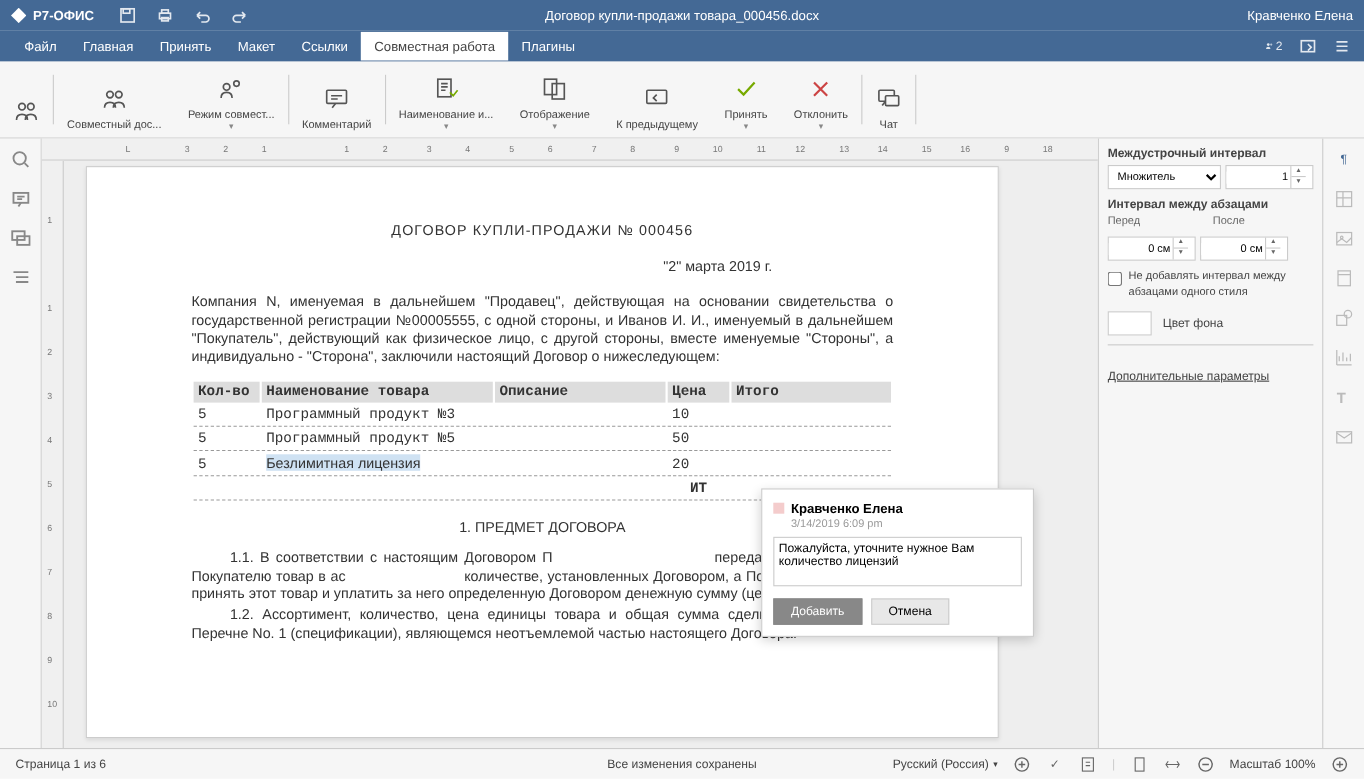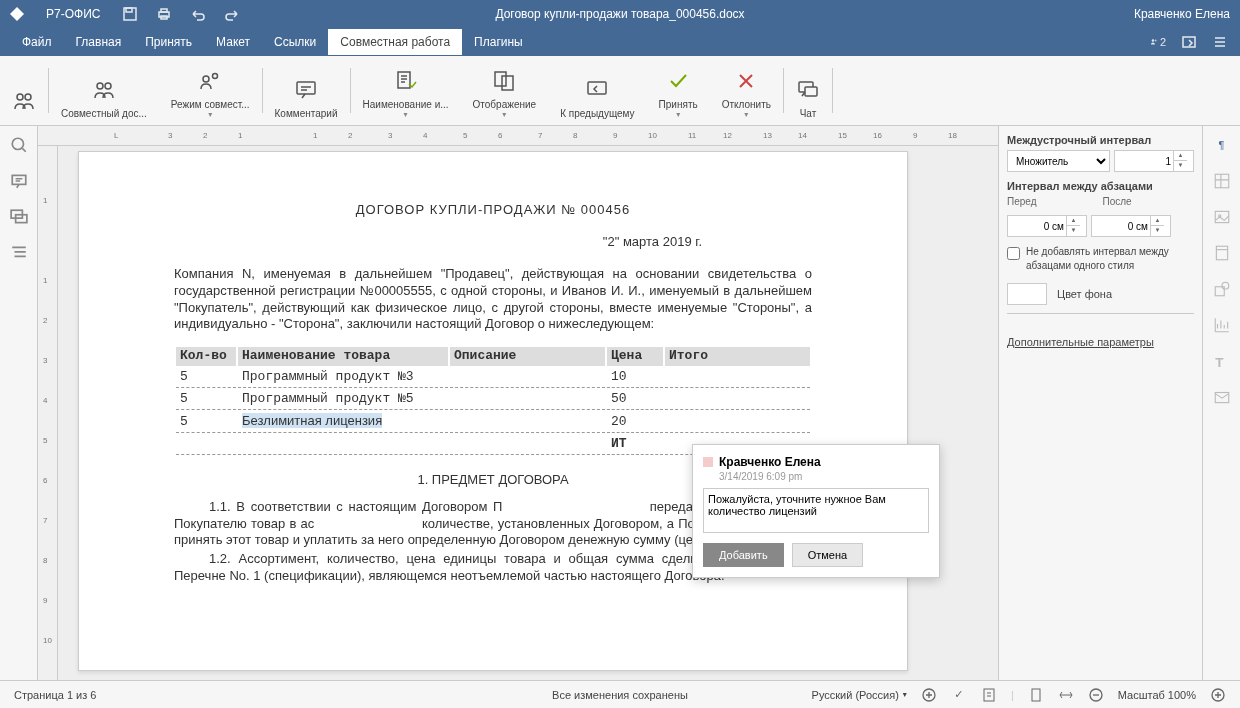--- a/index.html
+++ b/index.html
@@ -1,18 +1,18 @@
 <!DOCTYPE html>
 <html><head>
 <meta charset="utf-8">
 <style>
 *{margin:0;padding:0;box-sizing:border-box;font-family:Arial,Helvetica,sans-serif}
 body{width:1240px;height:708px;background:#fff;overflow:hidden;position:relative;font-size:11px}
 .titlebar{height:28px;background:#446995;color:#fff;display:flex;align-items:center;padding:0 10px}
-.logo{display:flex;align-items:flex-end;gap:22px;font-weight:normal;font-size:12px}
+.logo{display:flex;align-items:flex-end;gap:6px;font-weight:bold;font-size:12px}
 .logo-icon{width:14px;height:14px;background:#fff;border-radius:2px;clip-path:polygon(50% 0,100% 50%,50% 100%,0 50%)}
 .t-icons{display:flex;gap:18px;margin-left:22px}
 .t-ic{width:16px;height:16px;display:flex;align-items:center;justify-content:center;cursor:pointer;opacity:0.85}
 .doc-title{position:absolute;left:50%;transform:translateX(-50%);font-size:12px}
 .user-area{margin-left:auto;display:flex;align-items:center;gap:15px;font-size:12px}
 .menubar{height:28px;background:#446995;color:#fff;display:flex;align-items:center;padding:0 0 0 10px}
 .menu-item{padding:6px 12px;font-size:12px;cursor:pointer}
 .menu-item.active{background:#fff;color:#444}
 .menu-right{margin-left:auto;display:flex;gap:15px;padding-right:12px;align-items:center}
 .toolbar{height:70px;background:#f6f6f6;border-bottom:1px solid #cbcbcb;display:flex}
@@ -349,21 +349,21 @@
                   <td>5</td>
                   <td><span class="hl">Безлимитная лицензия</span></td>
                   <td></td>
                   <td>20</td>
                   <td></td>
                 </tr>
             <tr>
                   <td></td>
                   <td></td>
                   <td></td>
-                  <td style="text-align:left;font-weight:bold">ИТ</td>
+                  <td style="text-align:center;font-weight:bold">ИТ</td>
                   <td></td>
                 </tr>
           </tbody>
             </table>
           <div class="doc-h2">1. ПРЕДМЕТ ДОГОВОРА</div>
           <div class="doc-pi" style="white-space:pre-wrap">1.1. В соответствии с настоящим Договором П                          передать в собственность Покупателю товар в ас                          количестве, установленных Договором, а Покупатель обязуется принять этот товар и уплатить за него определенную Договором денежную сумму (цену).</div>
           <div class="doc-pi">1.2. Ассортимент, количество, цена единицы товара и общая сумма сделки определяются в Перечне No. 1 (спецификации), являющемся неотъемлемой частью настоящего Договора.</div>
         </div>
       </div>
     </div>

